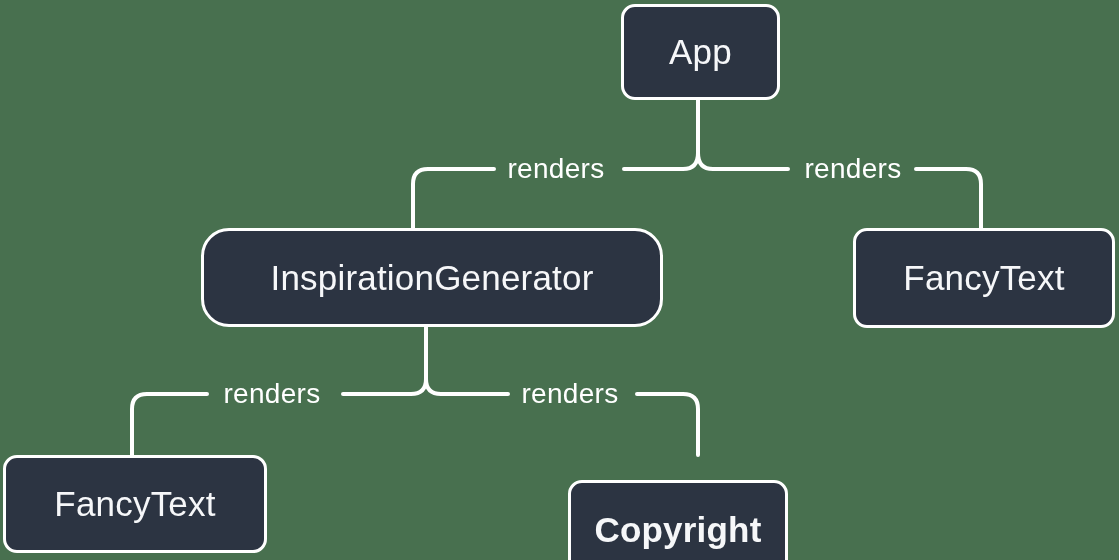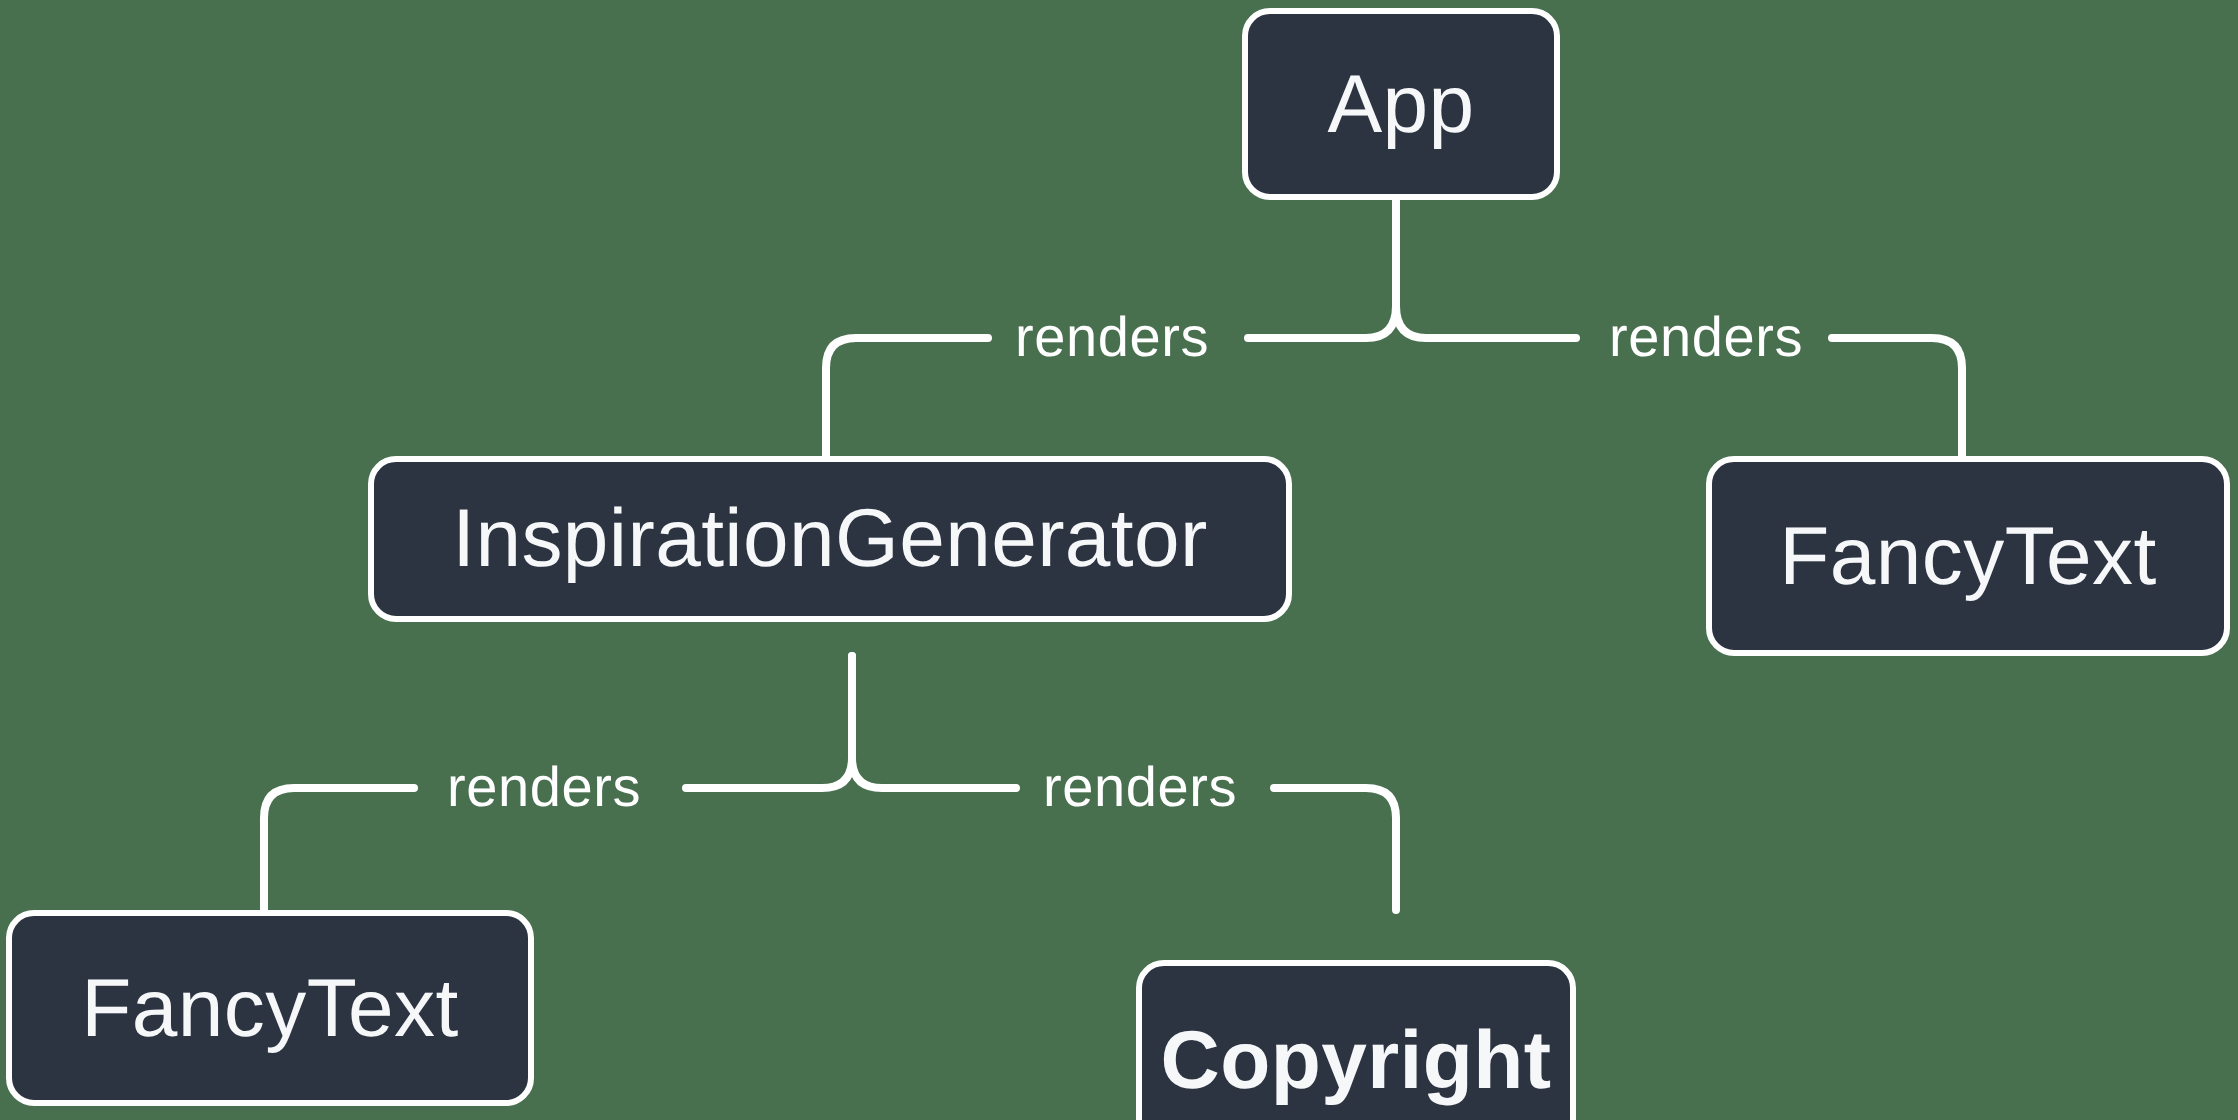--- a/index.html
+++ b/index.html
@@ -29,21 +29,21 @@
     stroke-linecap:round;
   }
   .node{
     position:absolute;
     box-sizing:border-box;
     background:var(--node-fill);
     border:3px solid var(--node-border);
     border-radius:14px;
     color:var(--node-text);
     display:flex;align-items:center;justify-content:center;
-    font-size:41px;
+    font-size:35px;
     font-weight:400;
     letter-spacing:0.2px;
     white-space:nowrap;
   }
   .edge-label{
     position:absolute;
     transform:translate(-50%,-50%);
     color:var(--label-text);
     font-size:28px;
     font-weight:400;
@@ -68,21 +68,21 @@
     <path d="M426 328 V379 Q426 394 411 394 H343"></path>
     <path d="M426 328 V379 Q426 394 441 394 H508"></path>
 
     <path d="M207 394 H147 Q132 394 132 409 V455"></path>
 
     <path d="M637 394 H683 Q698 394 698 409 V455"></path>
   </svg>
 
   <div class="node" style="left:621px;top:4px;width:159px;height:96px;">App</div>
 
-  <div class="node" style="left:184px;top:228px;width:462px;height:83px;">InspirationGenerator</div>
+  <div class="node" style="left:201px;top:228px;width:462px;height:99px;border-radius:28px;">InspirationGenerator</div>
 
   <div class="node" style="left:853px;top:228px;width:262px;height:100px;">FancyText</div>
 
   <div class="node" style="left:3px;top:455px;width:264px;height:98px;">FancyText</div>
 
   <div class="node" style="left:568px;top:480px;width:220px;height:100px;font-weight:bold;">Copyright</div>
 
   <span class="edge-label" style="left:556px;top:169px;">renders</span>
 
   <span class="edge-label" style="left:853px;top:169px;">renders</span>

